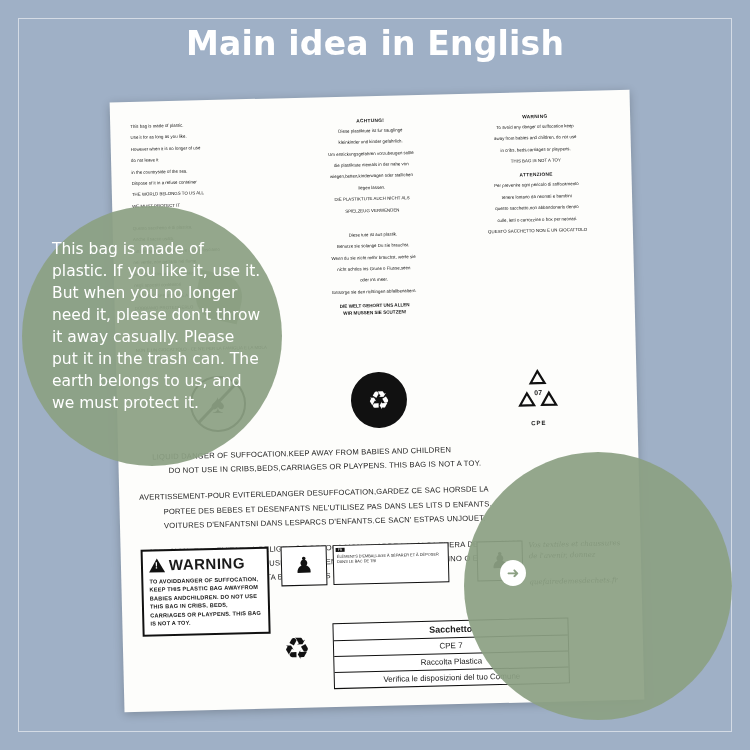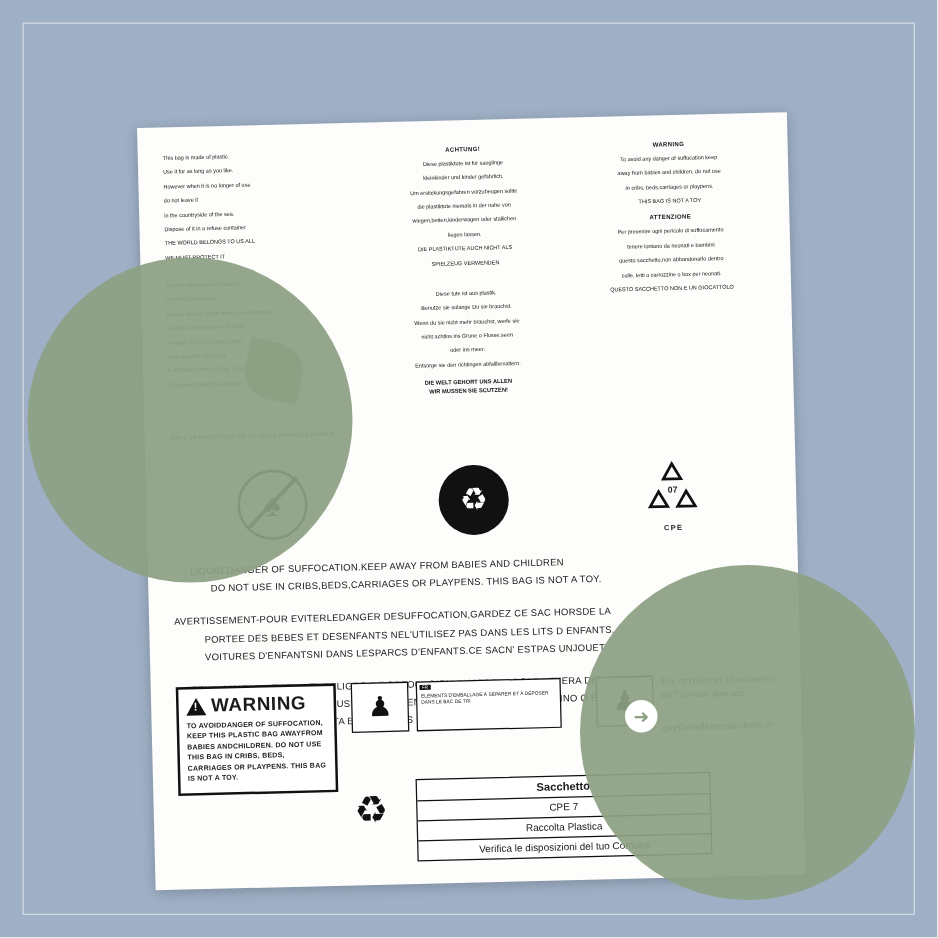--- a/index.html
+++ b/index.html
@@ -352,20 +352,21 @@
     font-size: 15px;
   }
 </style>
 </head>
 <body>
 
 <div id="page">
 
   <div class="frame-border"></div>
 
+  <div id="title">Main idea in English</div>
 
   <div id="sheet">
     <div class="sheet-inner">
 
       <div class="cols">
 
         <div class="col">
           <p>This bag is made of plastic.</p>
           <p>Use it for as long as you like.</p>
           <p>However when it is no longer of use</p>
@@ -496,17 +497,18 @@
           <div class="row">Raccolta Plastica</div>
           <div class="row">Verifica le disposizioni del tuo Comune</div>
         </div>
       </div>
 
     </div>
   </div>
 
   <div class="blob blob-left"></div>
   <div class="leaf leaf-left"></div>
+  <div class="callout-text callout-left">This bag is made of plastic. If you like it, use it. But when you no longer need it, please don't throw it away casually. Please put it in the trash can. The earth belongs to us, and we must protect it.</div>
 
   <div class="blob blob-right"></div>
   <div class="leaf leaf-right">➜</div>
 
 </div>
 
 </body></html>

